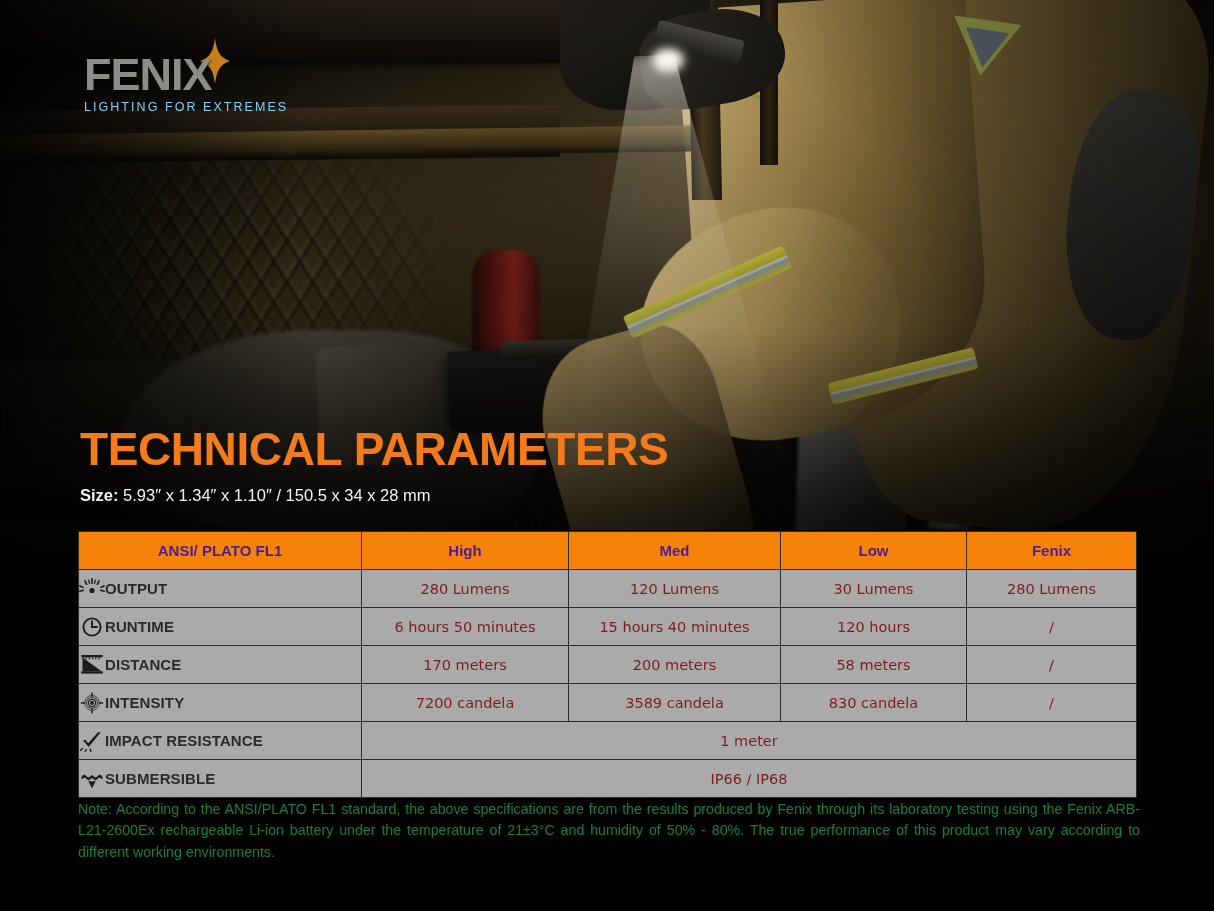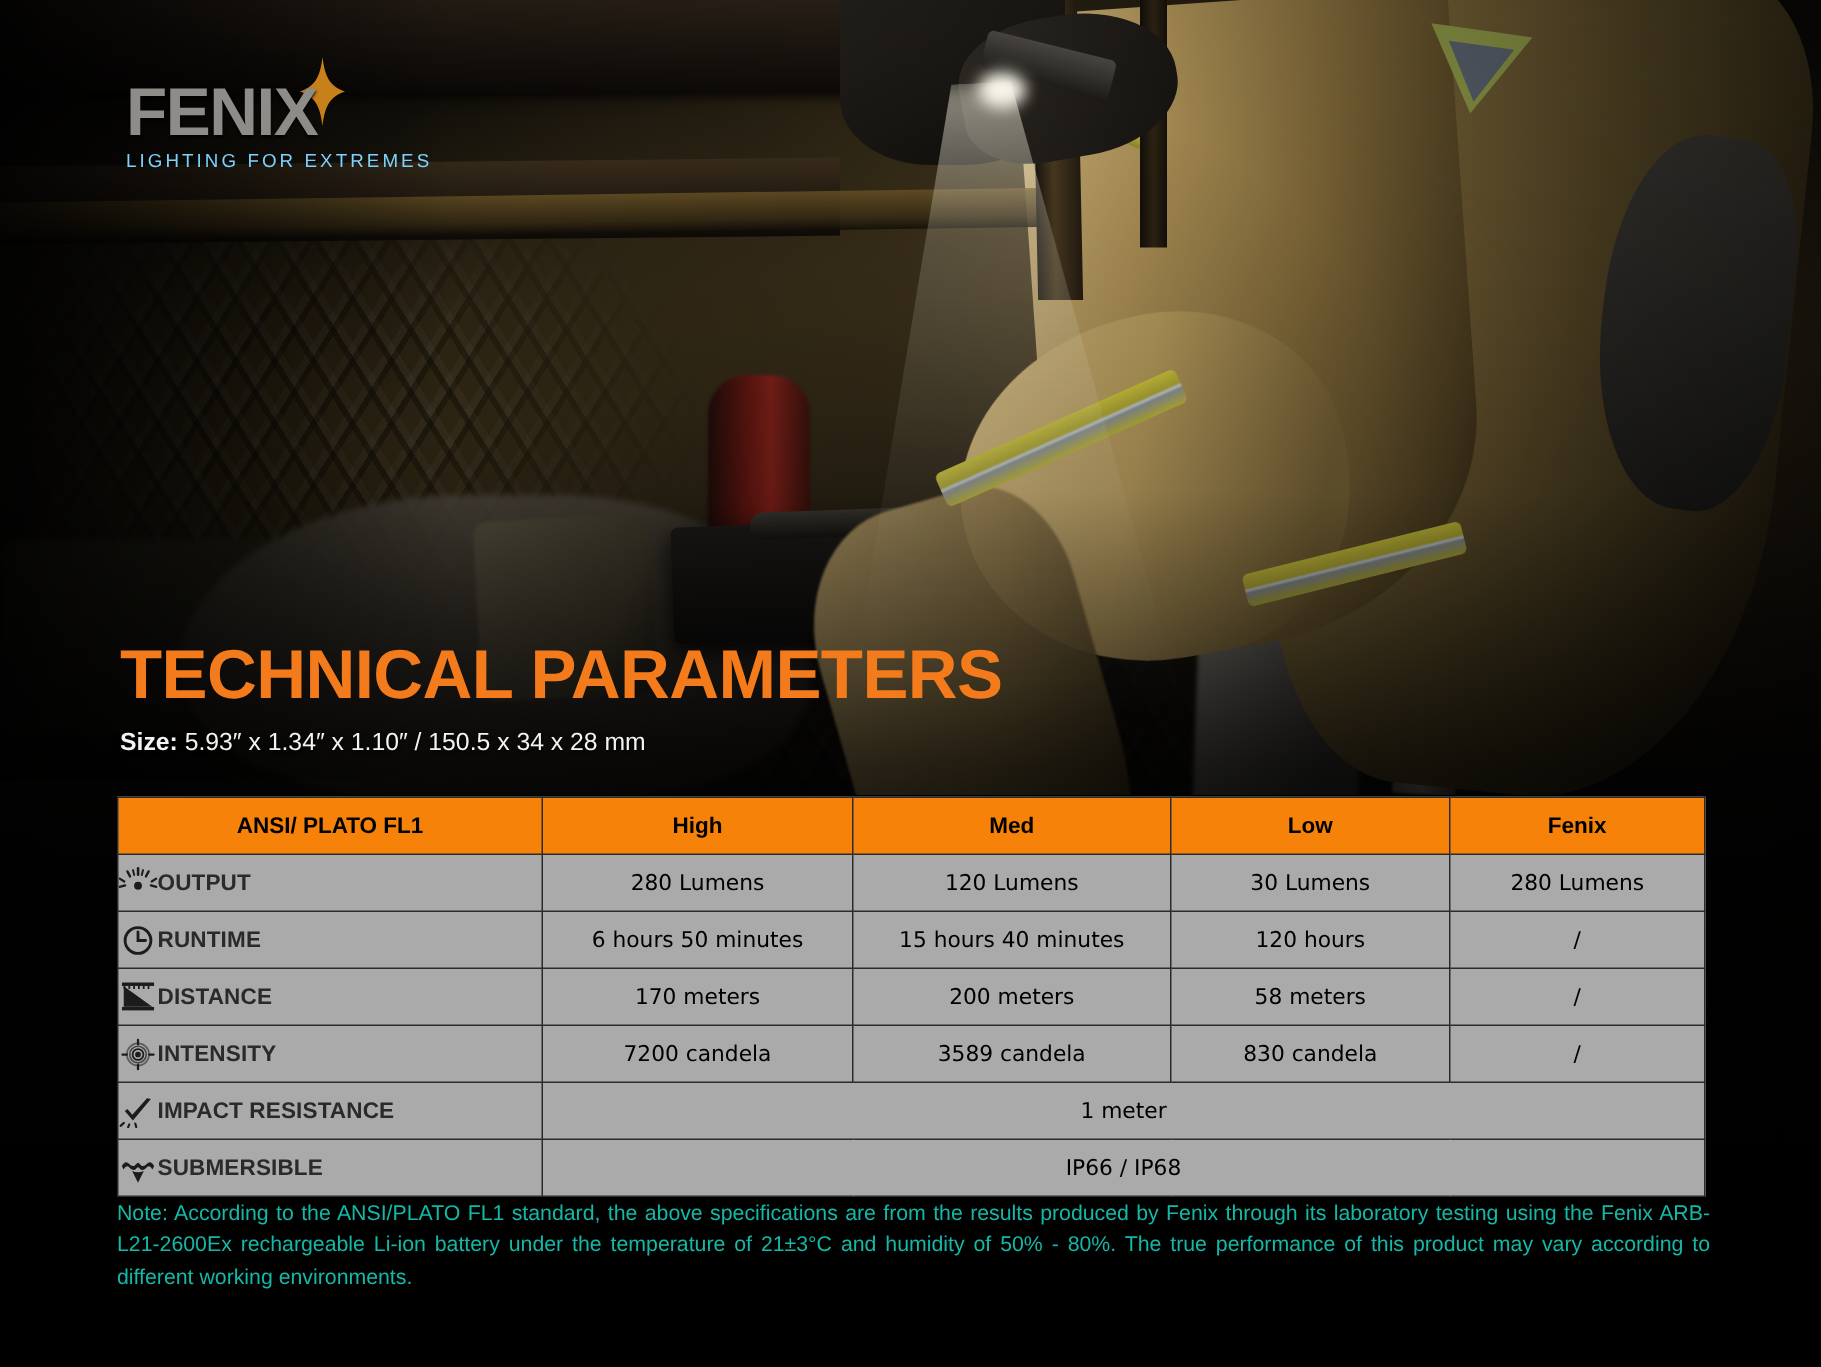--- a/index.html
+++ b/index.html
@@ -230,38 +230,38 @@
   #spec-table col.c-low    { width:186px; }
   #spec-table col.c-strobe { width:170px; }
 
   #spec-table th, #spec-table td {
     border:1px solid #2b2b2b;
     height:38px; padding:0;
     font-size:15px; color:#2a2a2a;
     text-align:center; vertical-align:middle;
   }
   #spec-table thead th {
-    background:#F7820A; color:#000000;
+    background:#F7820A; color:#4c1d95;
     font-weight:bold; font-size:15px; height:38px;
     border-color:#2b2b2b;
   }
   #spec-table tbody td { background:#aaaaaa; }
   td.param {
     text-align:left; font-weight:bold; font-size:15px;
     color:#232323; letter-spacing:.1px;
     padding-left:14px;
   }
   .param-inner { display:flex; align-items:center; }
   .ico { width:26px; height:22px; flex:0 0 26px; display:block; }
-  .val { font-family:"DejaVu Sans", sans-serif; font-size:14.5px; color:#000000; }
+  .val { font-family:"DejaVu Sans", sans-serif; font-size:14.5px; color:#7f1d1d; }
 
   
   #note {
     position:absolute; left:78px; top:799px; width:1062px;
-    color:#14b8a6; font-size:14.2px; line-height:1.5;
+    color:#15803d; font-size:14.2px; line-height:1.5;
     text-align:justify;
     font-family:"Liberation Sans", sans-serif;
   }
 </style>
 </head>
 <body>
 
 <div id="photo">
   <div class="layer" id="bg-base"></div>
   <div class="layer" id="diamond"></div>

